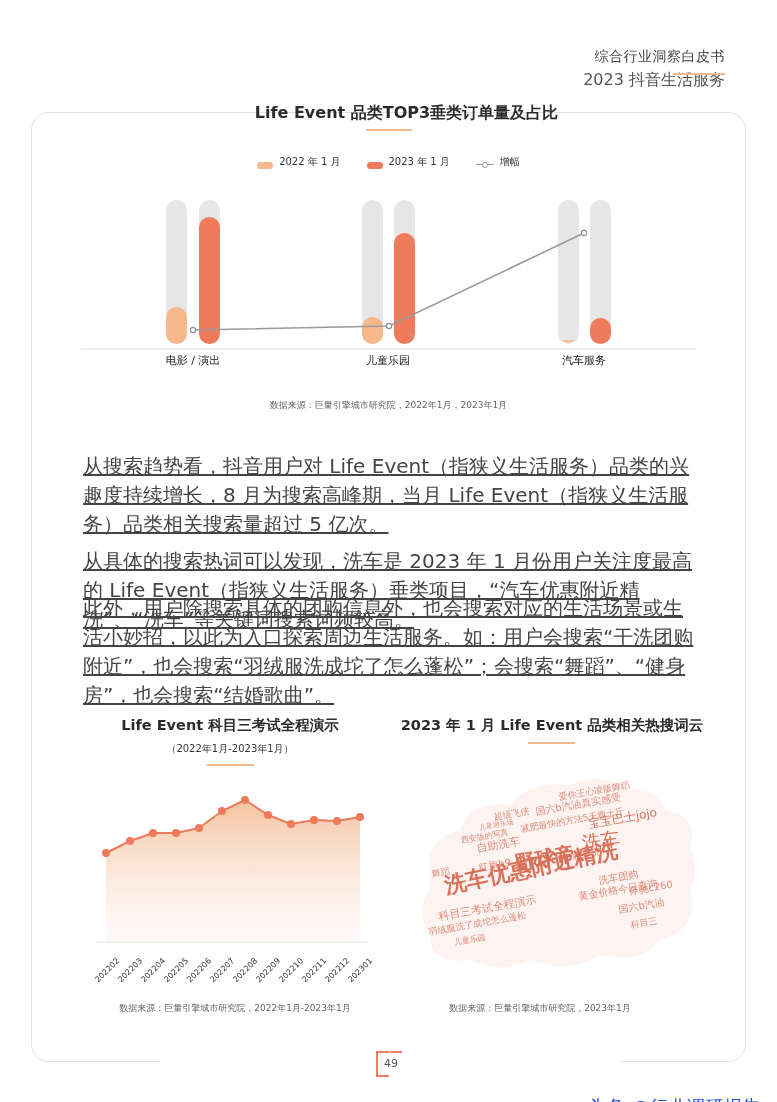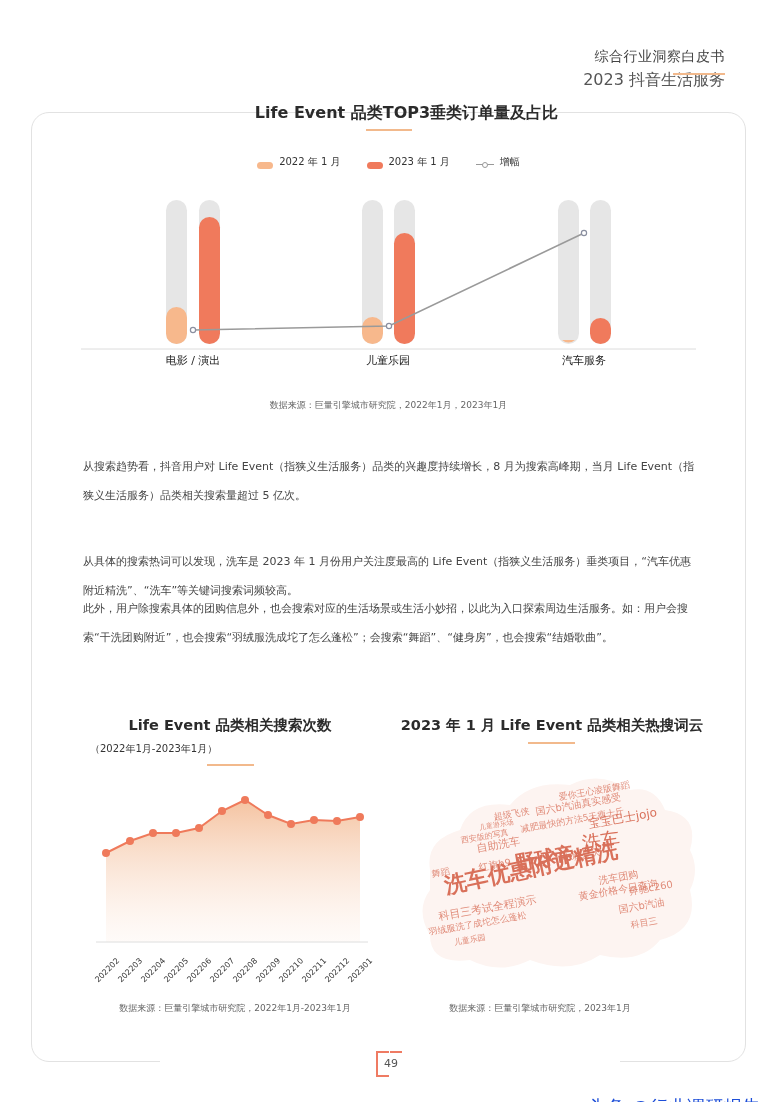--- a/index.html
+++ b/index.html
@@ -22,21 +22,21 @@
 
   .legend { position: absolute; top: 155px; left: 0; width: 777px; display: flex; justify-content: center; gap: 26px; font-size: 10px; color: #333; }
   .legend-item { display: flex; align-items: flex-end; gap: 6px; }
   .swatch { width: 16px; height: 7px; border-radius: 4px; display: inline-block; }
   .line-swatch { position: relative; width: 18px; height: 8px; display: inline-block; }
   .line-swatch::before { content: ""; position: absolute; left: 0; right: 0; top: 3px; height: 1px; background: #999; }
   .line-swatch::after { content: ""; position: absolute; left: 6px; top: 1px; width: 4px; height: 4px; border: 1px solid #999; border-radius: 50%; background: #fff; }
 
   .source { position: absolute; font-size: 9px; color: #666; text-align: center; }
 
-  .para { position: absolute; left: 83px; width: 615px; font-size: 11px; line-height: 29px; color: #444; }
+  .para { position: absolute; left: 83px; width: 615px; font-size: 20px; line-height: 29px; color: #444; text-decoration: underline; }
 
   .wc { position: absolute; white-space: nowrap; color: #d9705a; }
 
   .page-num-box { position: absolute; left: 376px; top: 1051px; width: 13px; height: 26px; border: 2px solid #ef7b63; border-right: none; }
   .page-num-box::after { content: ""; position: absolute; right: -13px; top: -2px; width: 12px; height: 2px; background: #ef7b63; }
   .page-num { position: absolute; left: 384px; top: 1057px; font-size: 11px; color: #555; }
   .watermark { position: absolute; right: 16px; top: 1063px; font-size: 18px; color: #1d4ed8; font-weight: 400; letter-spacing: 0.5px; text-shadow: 0 0 3px #fff, 0 0 2px #fff; margin-top: 32px; }
 </style>
 </head>
 <body>
@@ -99,22 +99,22 @@
 <div style="position:absolute; left:141px; width:104px; top:353px; text-align:center; font-size:11px; color:#222;">电影 / 演出</div>
 <div style="position:absolute; left:336px; width:104px; top:353px; text-align:center; font-size:11px; color:#222;">儿童乐园</div>
 <div style="position:absolute; left:532px; width:104px; top:353px; text-align:center; font-size:11px; color:#222;">汽车服务</div>
 
 <div class="source" style="left:0; width:777px; top:399px;">数据来源：巨量引擎城市研究院，2022年1月，2023年1月</div>
 
 <div class="para" style="top:452px;">从搜索趋势看，抖音用户对 Life Event（指狭义生活服务）品类的兴趣度持续增长，8 月为搜索高峰期，当月 Life Event（指狭义生活服务）品类相关搜索量超过 5 亿次。</div>
 <div class="para" style="top:547px;">从具体的搜索热词可以发现，洗车是 2023 年 1 月份用户关注度最高的 Life Event（指狭义生活服务）垂类项目，“汽车优惠附近精洗”、“洗车”等关键词搜索词频较高。</div>
 <div class="para" style="top:594px;">此外，用户除搜索具体的团购信息外，也会搜索对应的生活场景或生活小妙招，以此为入口探索周边生活服务。如：用户会搜索“干洗团购附近”，也会搜索“羽绒服洗成坨了怎么蓬松”；会搜索“舞蹈”、“健身房”，也会搜索“结婚歌曲”。</div>
 
-<div class="title" style="left:90px; width:280px; top:716px; font-size:14.5px;">Life Event 品类相关搜索次数</div>
-<div style="position:absolute; left:90px; width:280px; top:742px; font-size:10px; color:#333;">（2022年1月-2023年1月）</div>
+<div class="title" style="left:90px; width:280px; top:716px; font-size:14.5px;">Life Event 科目三考试全程演示</div>
+<div style="position:absolute; left:90px; width:280px; top:742px; text-align:center; font-size:10px; color:#333;">（2022年1月-2023年1月）</div>
 <div class="title-rule" style="left:207px; top:764px; width:47px;"></div>
 
 <svg style="position:absolute; left:0; top:780px;" width="400" height="200">
   <defs>
     <linearGradient id="areaGrad" x1="0" y1="0" x2="0" y2="1">
       <stop offset="0%" stop-color="#f4c09c" stop-opacity="0.95"></stop>
       <stop offset="100%" stop-color="#fdf1ea" stop-opacity="0.3"></stop>
     </linearGradient>
   </defs>
   <polygon points="106,73 130,61 153,53 176,53 199,48 222,31 245,20 268,35 291,44 314,40 337,41 360,37 360,162 106,162" fill="url(#areaGrad)"></polygon>

